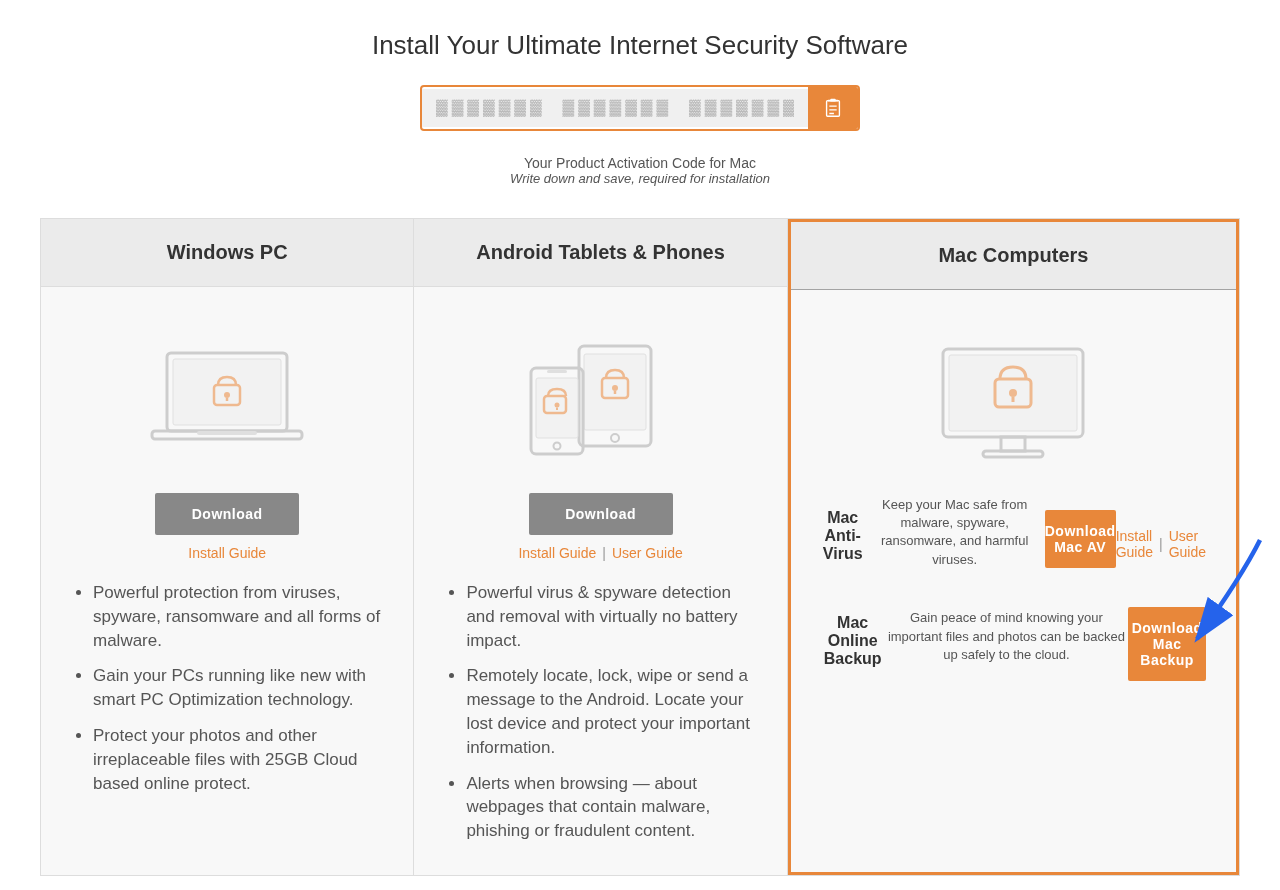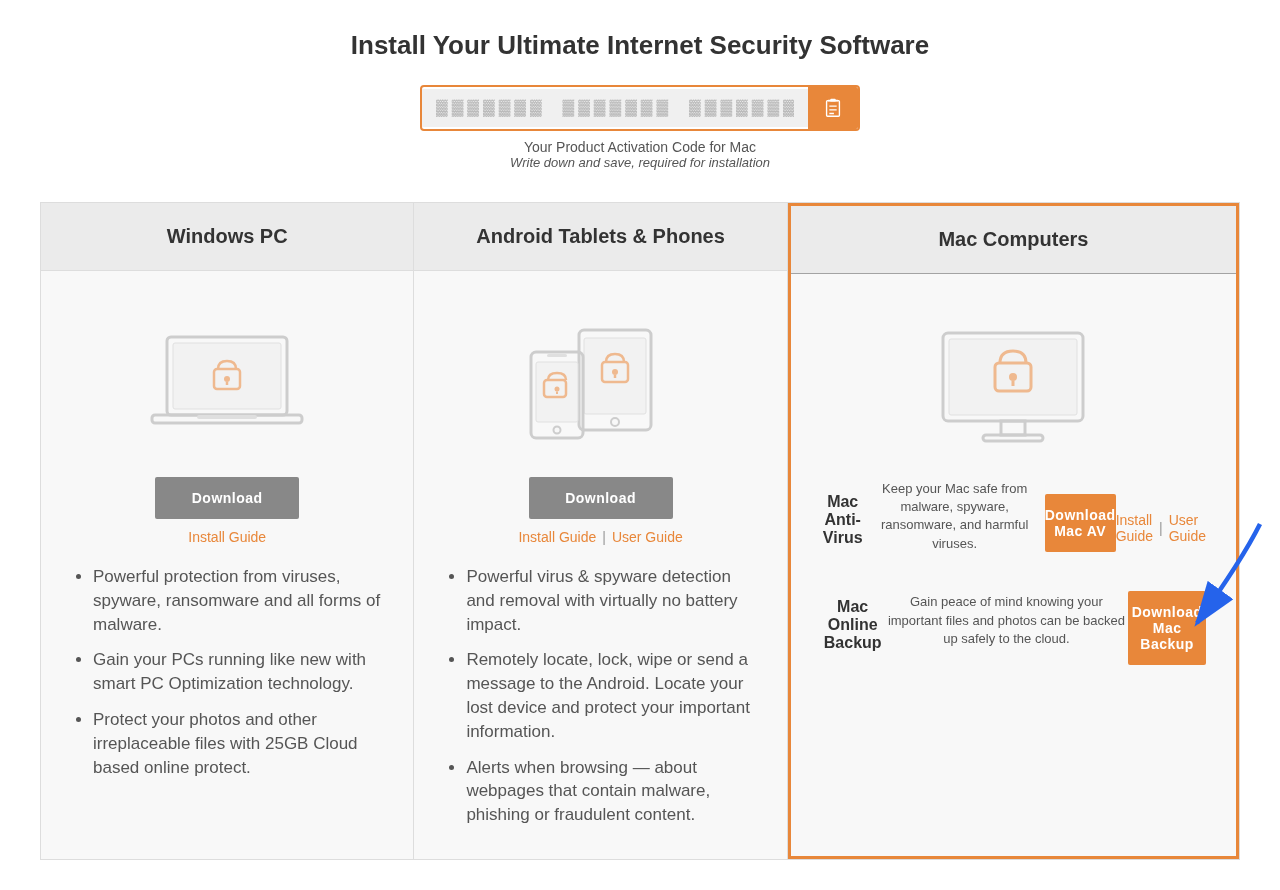--- a/index.html
+++ b/index.html
@@ -11,21 +11,21 @@
       min-height: 890px;
     }
 
     .page-wrapper {
       padding: 30px 40px;
     }
 
     .page-title {
       text-align: center;
       font-size: 26px;
-      font-weight: 700;
+      font-weight: 400;
       color: #333;
       margin-bottom: 24px;
     }
 
     .activation-area {
       display: flex;
       flex-direction: column;
       align-items: center;
       margin-bottom: 32px;
     }
@@ -61,21 +61,21 @@
     }
 
     .activation-icon-btn svg {
       width: 22px;
       height: 22px;
       fill: #fff;
     }
 
     .activation-label {
       text-align: center;
-      margin-top: 8px;
+      margin-top: 24px;
       font-size: 14px;
       color: #555;
     }
 
     .activation-sublabel {
       font-style: italic;
       color: #555;
       font-size: 13px;
     }
 

